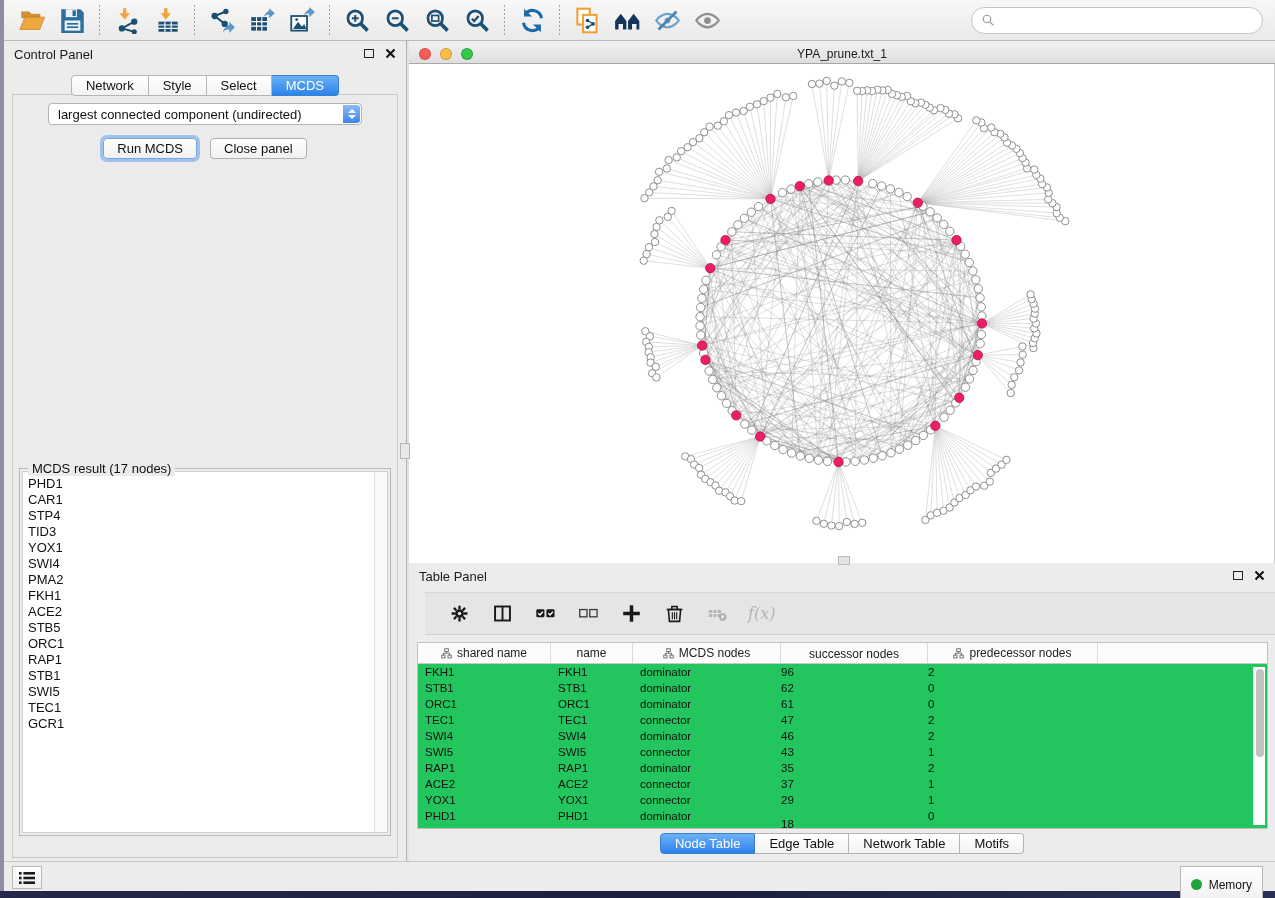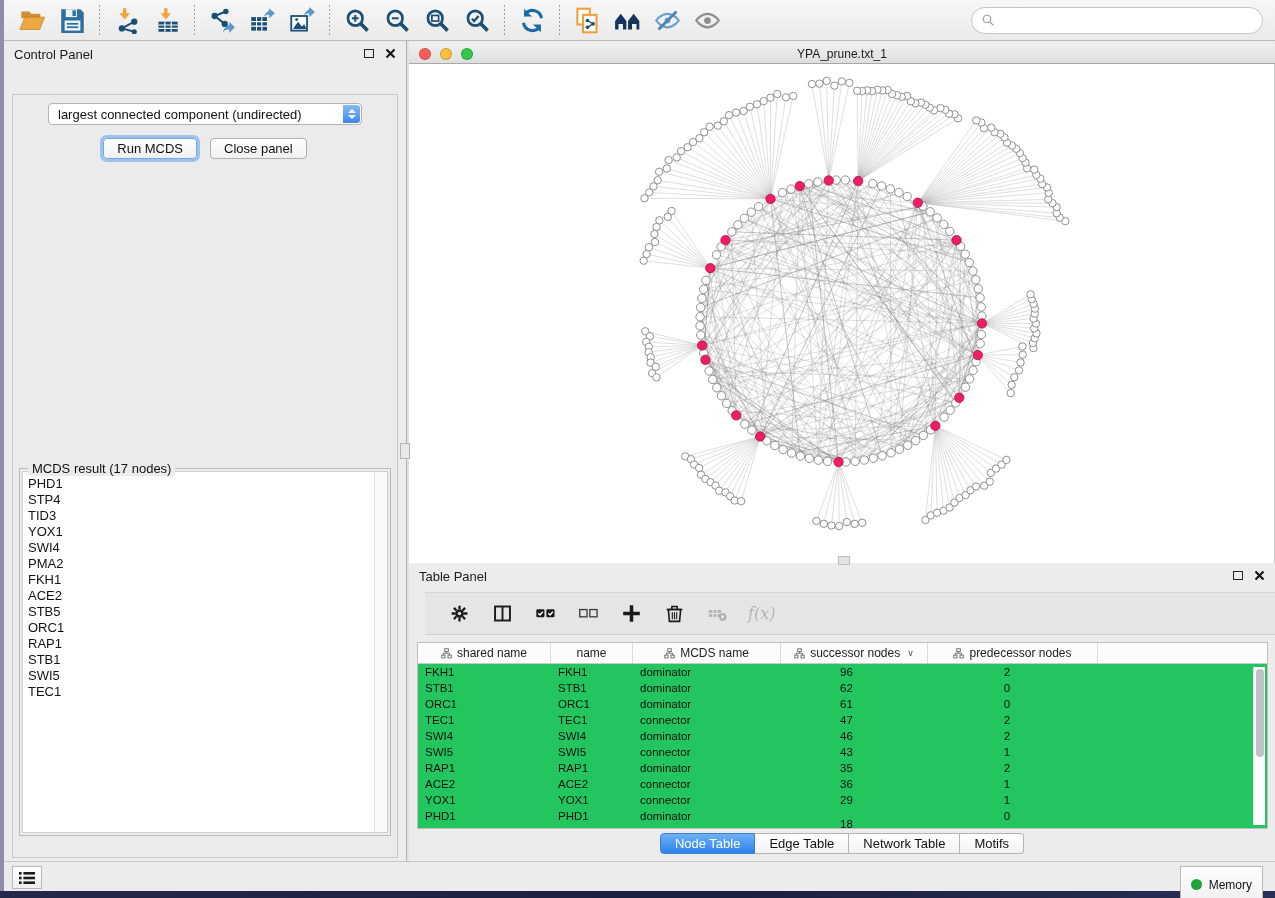--- a/index.html
+++ b/index.html
@@ -85,21 +85,21 @@
   .fx-label { font-style:italic; font-family:"DejaVu Serif",serif; font-size:16px; color:#b3b3b3; }
   .tp-table { position:absolute; left:8px; top:79px; right:7px; height:187px; background:#22c55e; border:1px solid #bfbfbf; }
   .thead { display:flex; height:21px; border-bottom:1px solid #c9c9c9; background:#fcfcfc; }
   .th { display:flex; align-items:center; justify-content:center; gap:5px; font-size:12px; color:#222;
         border-right:1px solid #dcdcdc; overflow:hidden; white-space:nowrap; }
   .th .sort { font-size:9px; color:#555; margin-left:2px; }
   .th svg { width:11px; height:11px; flex:0 0 auto; }
   .th.filler { flex:1; border-right:none; }
   .tr { display:flex; height:16px; align-items:center; }
   .td { font-size:11.5px; color:#111; padding-left:7px; white-space:nowrap; overflow:hidden; }
-  .td.num { text-align:center; padding-left:0; }
+  .td.num { text-align:left; padding-left:0; }
   .tbl-scroll { position:absolute; right:2px; top:24px; bottom:3px; width:12px; background:#fff; border-left:1px solid #e6e6e6; }
   .tbl-thumb { position:absolute; left:2px; top:2px; width:8px; height:88px; background:#c2c2c2; border-radius:4px; }
   .tp-tabs { position:absolute; left:0; right:0; top:270px; display:flex; justify-content:center; }
   .tp-tab { height:21px; padding:0 14px; background:linear-gradient(#ffffff,#f3f3f3); border:1px solid #b4b4b4;
             border-left:none; font-size:13px; display:flex; align-items:center; color:#111; }
   .tp-tab:first-child { border-left:1px solid #b4b4b4; border-radius:4px 0 0 4px; }
   .tp-tab:last-child { border-radius:0 4px 4px 0; }
   .tp-tab.active { background:linear-gradient(#6db1f7,#2c82ec); color:#fff; border-color:#3a80d0; }
 
   
@@ -259,52 +259,60 @@
   <div class="cpanel">
     <span class="panel-title">Control Panel</span>
     <div class="win-btns">
       <div class="float-icon"></div>
       <div class="close-icon">
         <svg viewBox="0 0 11 11">
             <path d="M1.5 1.5 9.5 9.5M9.5 1.5 1.5 9.5" stroke="#111" stroke-width="2.1"></path>
           </svg>
       </div>
     </div>
+    <div class="cp-tabs" id="cp-tabs">
+        <div class="cp-tab">Network</div>
+        <div class="cp-tab">Style</div>
+        <div class="cp-tab">Select</div>
+        <div class="cp-tab active">MCDS</div>
+      </div>
     <div class="cp-body">
       <div class="select-row">
         <div class="cselect">
           <span>largest connected component (undirected)</span>
           <div class="select-spinner">
             <div class="spin-up"></div>
               <div class="spin-down"></div>
           </div>
         </div>
       </div>
       <div class="btn-row">
         <button class="btn focused">Run MCDS</button>
         <button class="btn">Close panel</button>
       </div>
       <div class="result-group">
         <span class="group-title">MCDS result (17 nodes)</span>
         <div class="result-list" id="result-list">
           <div class="list-scroll-track"></div>
         <div class="list-item">PHD1</div>
+            <div class="list-item">CAR1</div>
             <div class="list-item">STP4</div>
             <div class="list-item">TID3</div>
             <div class="list-item">YOX1</div>
             <div class="list-item">SWI4</div>
             <div class="list-item">PMA2</div>
             <div class="list-item">FKH1</div>
             <div class="list-item">ACE2</div>
             <div class="list-item">STB5</div>
             <div class="list-item">ORC1</div>
             <div class="list-item">RAP1</div>
             <div class="list-item">STB1</div>
             <div class="list-item">SWI5</div>
             <div class="list-item">TEC1</div>
+            <div class="list-item">GCR1</div>
           </div>
       </div>
     </div>
   </div>
 
   <div class="v-divider"></div>
   <div class="v-grip"></div>
 
   <div class="net-titlebar">
     <div class="traffic">
@@ -1159,23 +1167,23 @@
             <span style="display: flex;">
               <svg viewBox="0 0 12 12">
                 <g fill="none" stroke="#787878" stroke-width="1.1">
                   <rect x="4" y="0.8" width="4" height="3"></rect>
                   <rect x="0.8" y="7.8" width="3.6" height="3"></rect>
                   <rect x="7.6" y="7.8" width="3.6" height="3"></rect>
                   <path d="M6 3.8v2M2.6 7.8V5.8h6.8v2"></path>
                 </g>
               </svg>
             </span>
-            <span>MCDS name</span>
-          </div>
-          <div class="th" style="width: 147px;">
+            <span>MCDS nodes</span>
+          </div>
+          <div class="th" style="width: 147px; flex-direction: column;">
             <span style="display: flex;">
               <svg viewBox="0 0 12 12">
                 <g fill="none" stroke="#787878" stroke-width="1.1">
                   <rect x="4" y="0.8" width="4" height="3"></rect>
                   <rect x="0.8" y="7.8" width="3.6" height="3"></rect>
                   <rect x="7.6" y="7.8" width="3.6" height="3"></rect>
                   <path d="M6 3.8v2M2.6 7.8V5.8h6.8v2"></path>
                 </g>
               </svg>
             </span>
@@ -1244,21 +1252,21 @@
             <div class="td" style="width: 133px;">RAP1</div>
             <div class="td" style="width: 82px;">RAP1</div>
             <div class="td" style="width: 148px;">dominator</div>
             <div class="td num" style="width: 147px; padding-right: 16px;">35</div>
             <div class="td num" style="width: 170px; padding-right: 12px;">2</div>
           </div>
           <div class="tr">
             <div class="td" style="width: 133px;">ACE2</div>
             <div class="td" style="width: 82px;">ACE2</div>
             <div class="td" style="width: 148px;">connector</div>
-            <div class="td num" style="width: 147px; padding-right: 16px;">36</div>
+            <div class="td num" style="width: 147px; padding-right: 16px;">37</div>
             <div class="td num" style="width: 170px; padding-right: 12px;">1</div>
           </div>
           <div class="tr">
             <div class="td" style="width: 133px;">YOX1</div>
             <div class="td" style="width: 82px;">YOX1</div>
             <div class="td" style="width: 148px;">connector</div>
             <div class="td num" style="width: 147px; padding-right: 16px;">29</div>
             <div class="td num" style="width: 170px; padding-right: 12px;">1</div>
           </div>
           <div class="tr">

